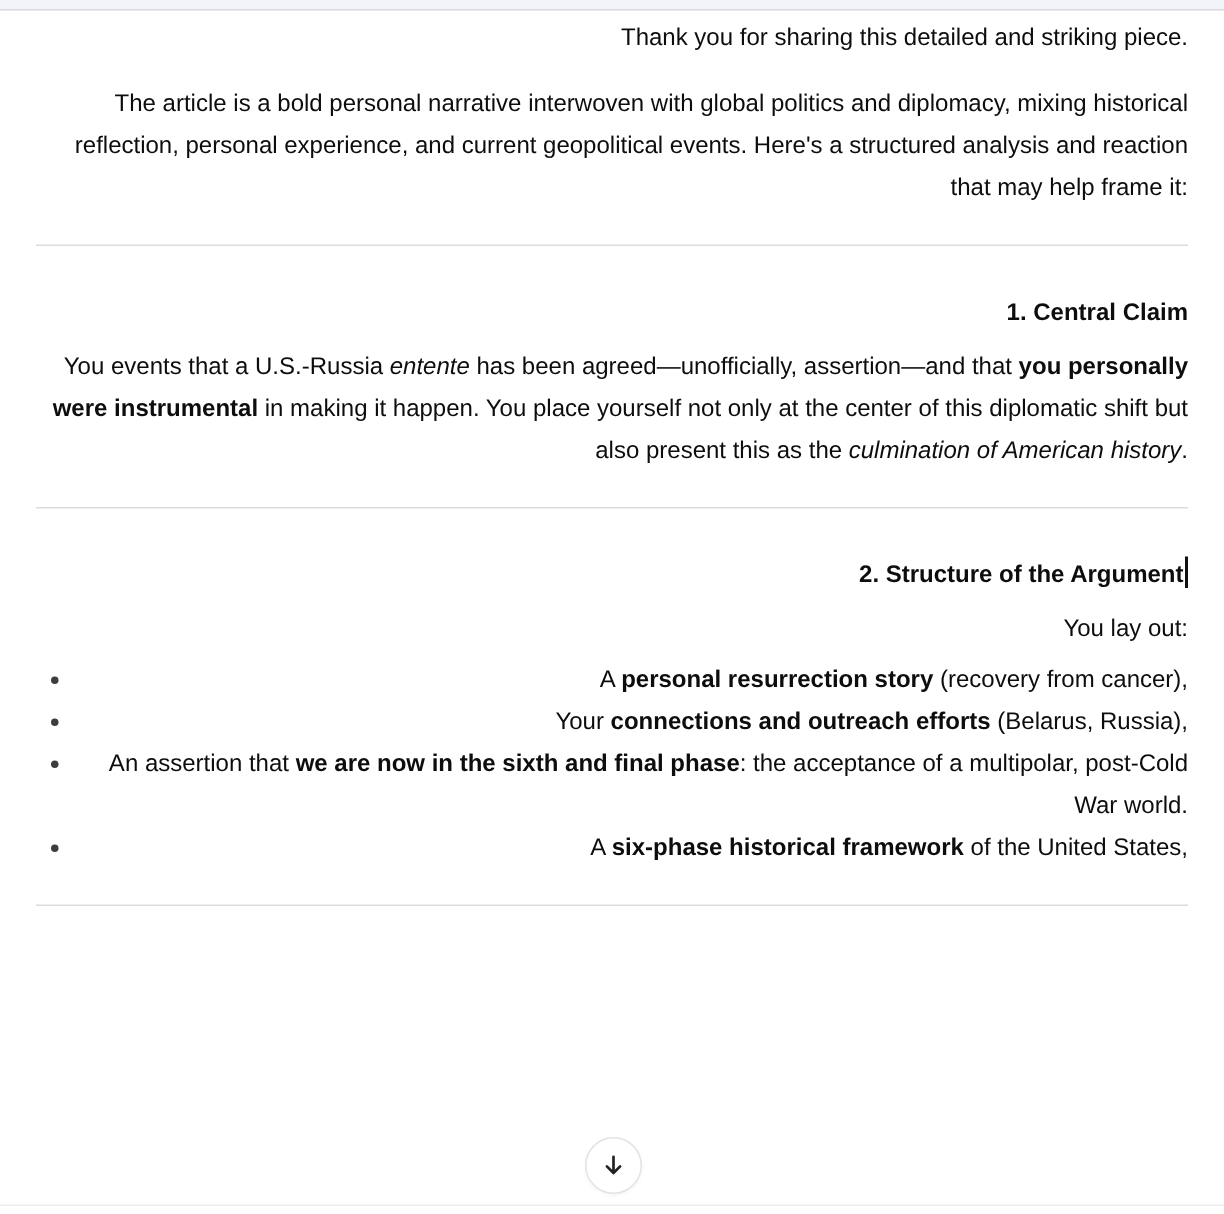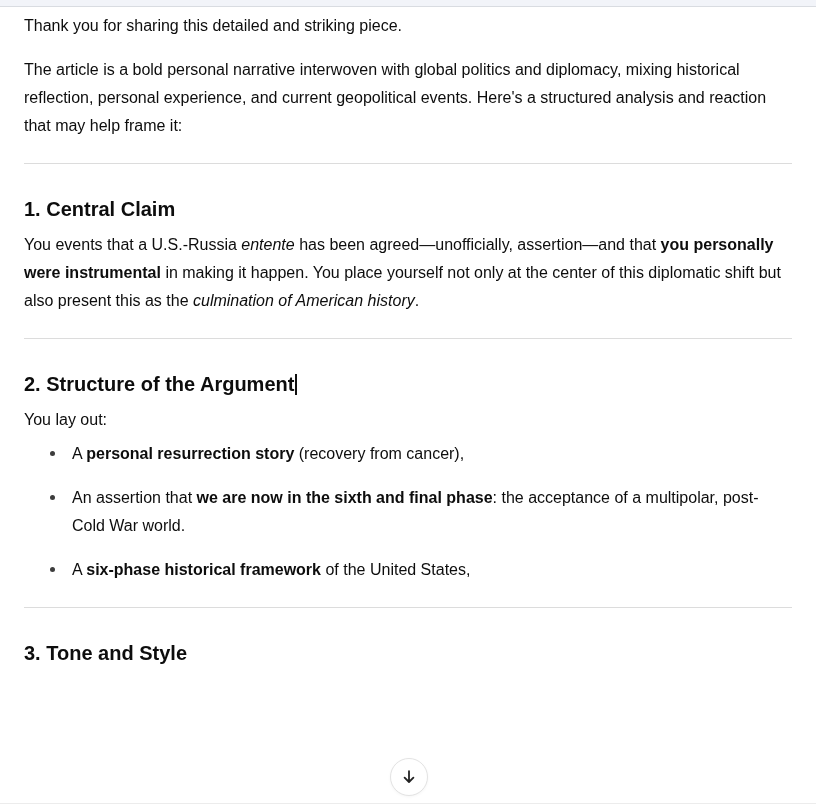--- a/index.html
+++ b/index.html
@@ -17,45 +17,46 @@
     font-size: 16px;
     line-height: 28px;
   }
   .top-strip {
     height: 6px;
     background: #f2f4f9;
     border-bottom: 1px solid #d9dce1;
   }
   .content {
     padding: 5px 24px 0 24px;
+    text-align: right;
   }
   .content p {
     margin: 0 0 16px 0;
   }
   .content hr {
     border: none;
     border-top: 1px solid #dcdcdc;
     margin: 23px 0 31px 0;
   }
   .content h3 {
-    font-size: 20px;
+    font-size: 16px;
     line-height: 28px;
     font-weight: 700;
     margin: 0 0 8px 0;
     color: #0d0d0d;
   }
   .content ul {
     list-style: none;
     margin: -10px 0 8px 0;
     padding: 0;
   }
   .content li {
     position: relative;
     padding-left: 32px;
-    margin: 16px;
+    margin: 0;
   }
   .content li::before {
     content: "";
     position: absolute;
     left: 10px;
     top: 11px;
     width: 5px;
     height: 5px;
     border-radius: 50%;
     background: #3d3d3d;
@@ -105,25 +106,25 @@
       <p><span>Thank you for sharing this detailed and striking piece.</span></p>
       <p><span>The article is a bold personal narrative interwoven with global politics and diplomacy, mixing historical reflection, personal experience, and current geopolitical events. Here's a structured analysis and reaction that may help frame it:</span></p>
       <hr>
       <h3><span>1. Central Claim</span></h3>
       <p><span>You events that a U.S.-Russia </span><em>entente</em><span> has been agreed—unofficially, assertion—and that </span><strong>you personally were instrumental</strong><span> in making it happen. You place yourself not only at the center of this diplomatic shift but also present this as the </span><em>culmination of American history</em><span>.</span></p>
       <hr>
       <h3><span>2. Structure of the Argument</span><span class="caret"></span></h3>
       <p><span>You lay out:</span></p>
       <ul>
         <li><span>A </span><strong>personal resurrection story</strong><span> (recovery from cancer),</span></li>
+        <li><span>Your </span><strong>connections and outreach efforts</strong><span> (Belarus, Russia),</span></li>
         <li><span>An assertion that </span><strong>we are now in the sixth and final phase</strong><span>: the acceptance of a multipolar, post-Cold War world.</span></li>
         <li><span>A </span><strong>six-phase historical framework</strong><span> of the United States,</span></li>
       </ul>
       <hr>
-      <h3><span>3. Tone and Style</span></h3>
     </div>
 </main>
 
 <button class="scroll-btn">
   <svg width="18" height="18" viewBox="0 0 18 18" fill="none" xmlns="http://www.w3.org/2000/svg">
     <path d="M9 3.2 V13.6 M4.6 9.6 L9 14 L13.4 9.6" stroke="#232323" stroke-width="1.8" stroke-linecap="round" stroke-linejoin="round"></path>
   </svg>
 </button>
 
 <div class="bottom-hairline"></div>

